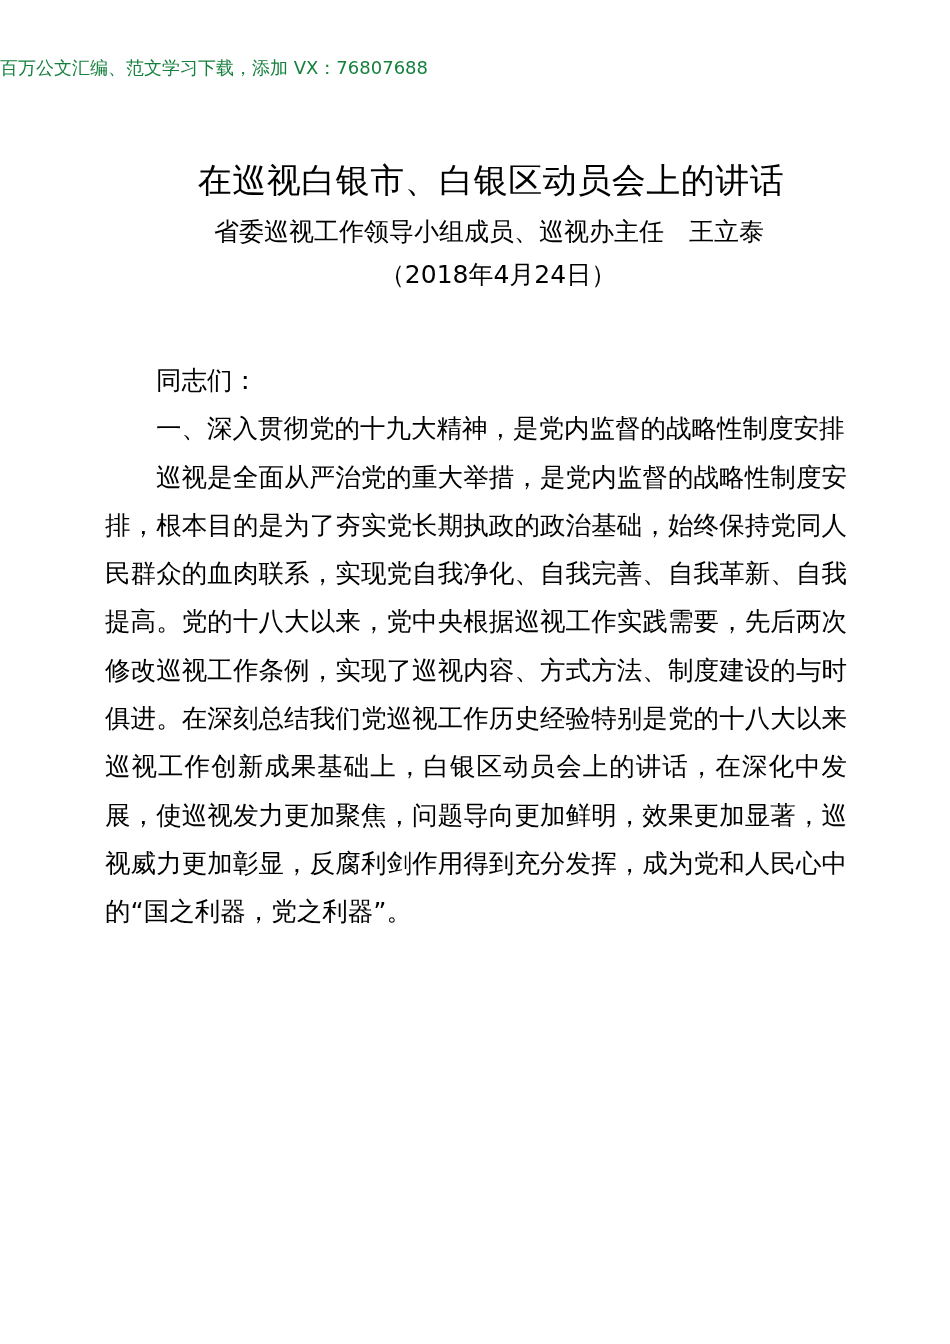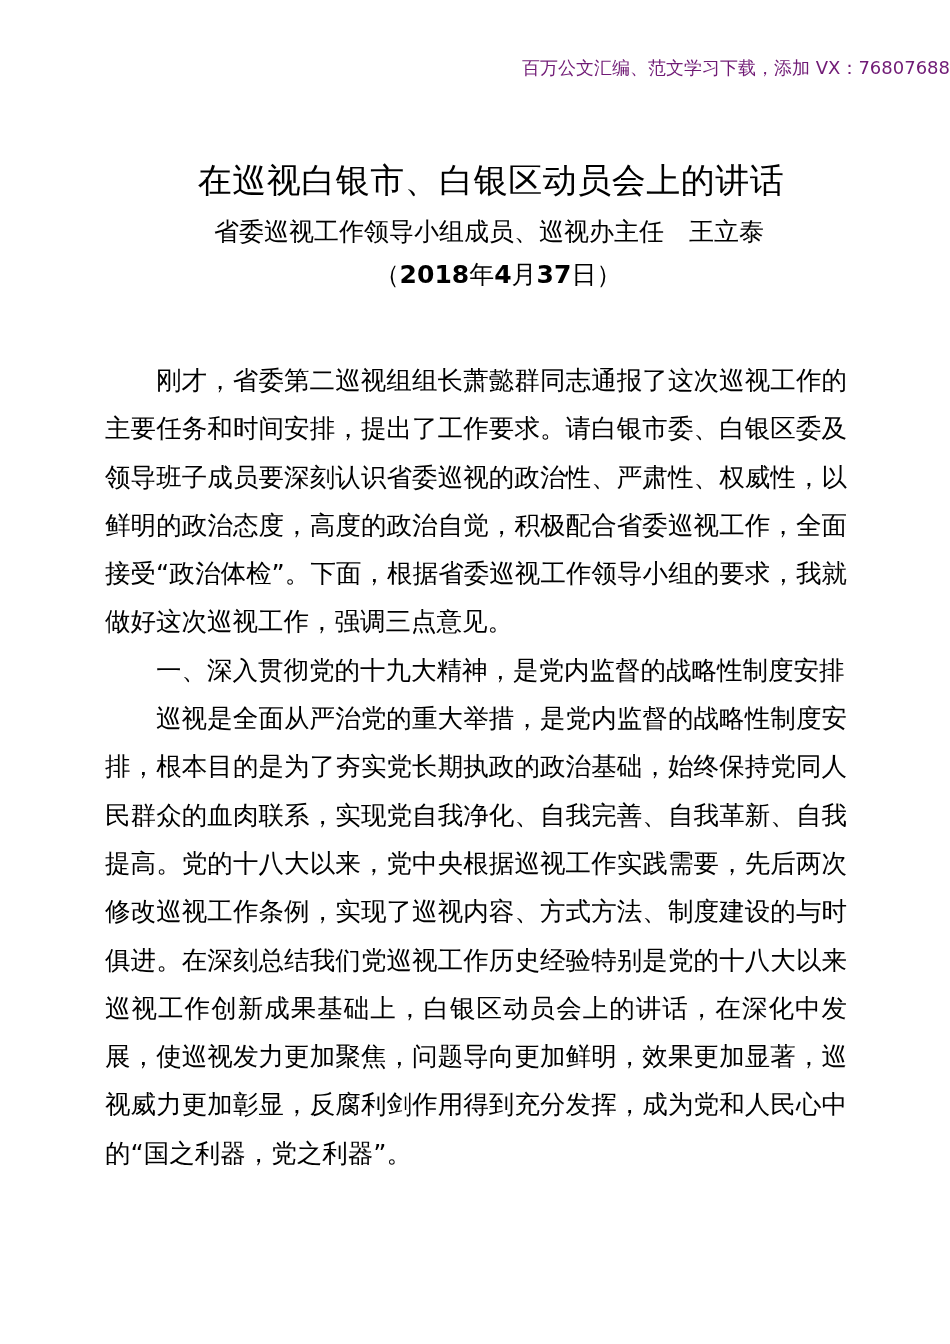--- a/index.html
+++ b/index.html
@@ -1,35 +1,35 @@
 <!DOCTYPE html>
 <html><head>
 <meta charset="utf-8">
 <style>
   html, body { margin: 0; padding: 0; background: #ffffff; }
   body { width: 950px; height: 1344px; position: relative; overflow: hidden; font-family: "DejaVu Sans", sans-serif; color: #000; }
-  .banner { position: absolute; top: 56px; left: 0; width: 950px; text-align: right; font-size: 18px; color: #701a75; font-family: "DejaVu Sans", sans-serif; letter-spacing: 0px; }
+  .banner { position: absolute; top: 56px; left: 0; width: 950px; text-align: left; font-size: 18px; color: #15803d; font-family: "DejaVu Sans", sans-serif; letter-spacing: 0px; }
   .title { position: absolute; top: 158px; left: 0; width: 100%; text-align: center; font-size: 34px; padding-left: 32px; box-sizing: border-box; letter-spacing: 0.5px; }
   .subtitle { position: absolute; top: 215px; left: 0; width: 100%; text-align: center; font-size: 25px; padding-left: 28px; box-sizing: border-box; }
   .date { position: absolute; top: 258px; left: 0; width: 100%; text-align: center; font-size: 25px; padding-left: 46px; box-sizing: border-box; }
-  .date b { font-weight: bold; }
+  .date b { font-weight: normal; }
   .body { position: absolute; top: 356px; left: 105px; width: 742px; font-size: 25.5px; line-height: 48.3px; text-align: justify; }
   .body p { margin: 0; text-indent: 2em; }
   .body p.heading { text-indent: 2em; }
 </style>
 </head>
 <body>
 
 <div class="banner">百万公文汇编、范文学习下载，添加 VX：76807688</div>
 
 <div class="title">在巡视白银市、白银区动员会上的讲话</div>
 
 <div class="subtitle">省委巡视工作领导小组成员、巡视办主任　王立泰</div>
 
 <div class="date">
-  <span>（</span><b>2018</b><span>年</span><b>4</b><span>月</span><b>37</b><span>日</span><span>）</span>
+  <span>（</span><b>2018</b><span>年</span><b>4</b><span>月</span><b>24</b><span>日</span><span>）</span>
 </div>
 
 <div class="body">
-  <p>刚才，省委第二巡视组组长萧懿群同志通报了这次巡视工作的主要任务和时间安排，提出了工作要求。请白银市委、白银区委及领导班子成员要深刻认识省委巡视的政治性、严肃性、权威性，以鲜明的政治态度，高度的政治自觉，积极配合省委巡视工作，全面接受“政治体检”。下面，根据省委巡视工作领导小组的要求，我就做好这次巡视工作，强调三点意见。</p>
+  <p>同志们：</p>
   <p class="heading">一、深入贯彻党的十九大精神，是党内监督的战略性制度安排</p>
   <p>巡视是全面从严治党的重大举措，是党内监督的战略性制度安排，根本目的是为了夯实党长期执政的政治基础，始终保持党同人民群众的血肉联系，实现党自我净化、自我完善、自我革新、自我提高。党的十八大以来，党中央根据巡视工作实践需要，先后两次修改巡视工作条例，实现了巡视内容、方式方法、制度建设的与时俱进。在深刻总结我们党巡视工作历史经验特别是党的十八大以来巡视工作创新成果基础上，白银区动员会上的讲话，在深化中发展，使巡视发力更加聚焦，问题导向更加鲜明，效果更加显著，巡视威力更加彰显，反腐利剑作用得到充分发挥，成为党和人民心中的“国之利器，党之利器”。</p>
 </div>
 
 </body></html>

